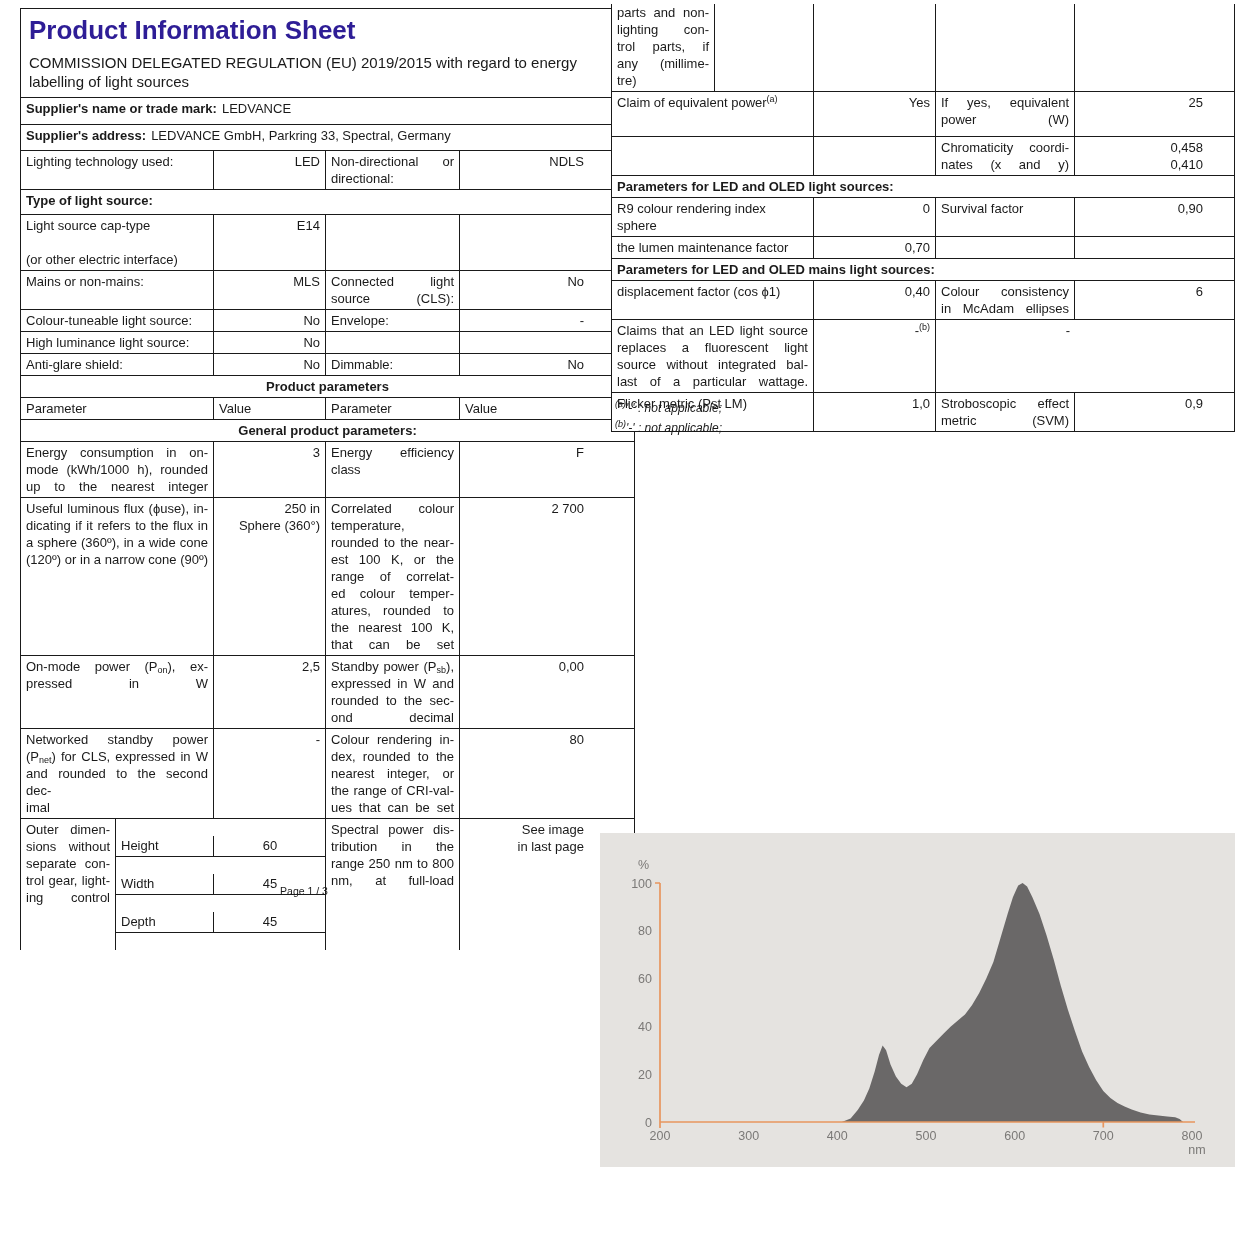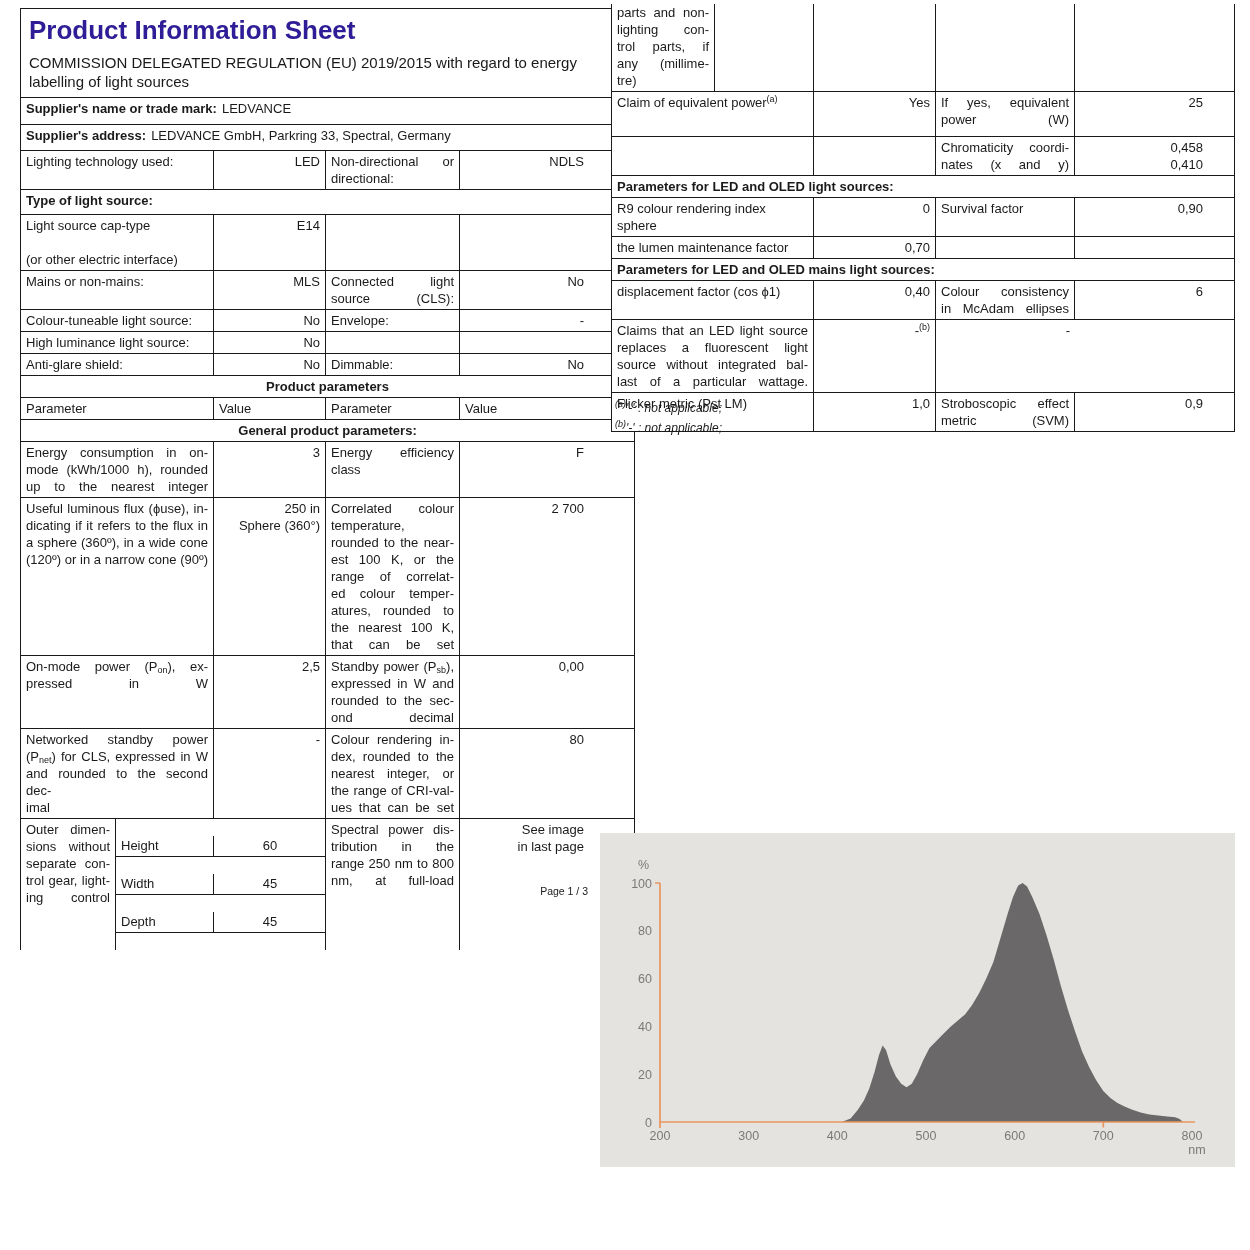--- a/index.html
+++ b/index.html
@@ -24,21 +24,21 @@
   .doc-title{font-size:26px;line-height:30px;font-weight:bold;color:#2e1d96;padding:4px 3px 0 3px;}
   .doc-sub{font-size:15px;line-height:19px;padding:8px 3px 4px 3px;}
   .subarea{padding:0 !important;display:block;}
   .subrow{display:grid;grid-template-columns:98px 112px;border-bottom:1px solid #1a1a1a;min-height:20px;}
   .subrow>.sc{padding:1px 5px;box-sizing:border-box;}
   .subrow>.sc:first-child{border-right:1px solid #1a1a1a;}
   .subrow>.sv{text-align:center;}
   sub{font-size:9px;vertical-align:-2px;line-height:0;}
   sup{font-size:9px;vertical-align:5px;line-height:0;}
   .footnotes{position:absolute;left:615px;top:398px;font-size:12px;line-height:20px;font-style:italic;}
-  .pagenum{position:absolute;left:20px;top:883px;width:568px;text-align:right;font-size:10.5px;color:#1a1a1a;}
+  .pagenum{position:absolute;left:20px;top:883px;width:568px;text-align:center;font-size:10.5px;color:#1a1a1a;}
   .chart-panel{position:absolute;left:600px;top:833px;width:635px;height:334px;background:#e5e3e0;}
   .chart-panel svg{display:block;}
 </style>
 </head>
 <body>
 
 <div class="table lt">
 
   <div class="row one" style="min-height:80px">
     <div class="c" style="white-space:normal;">

